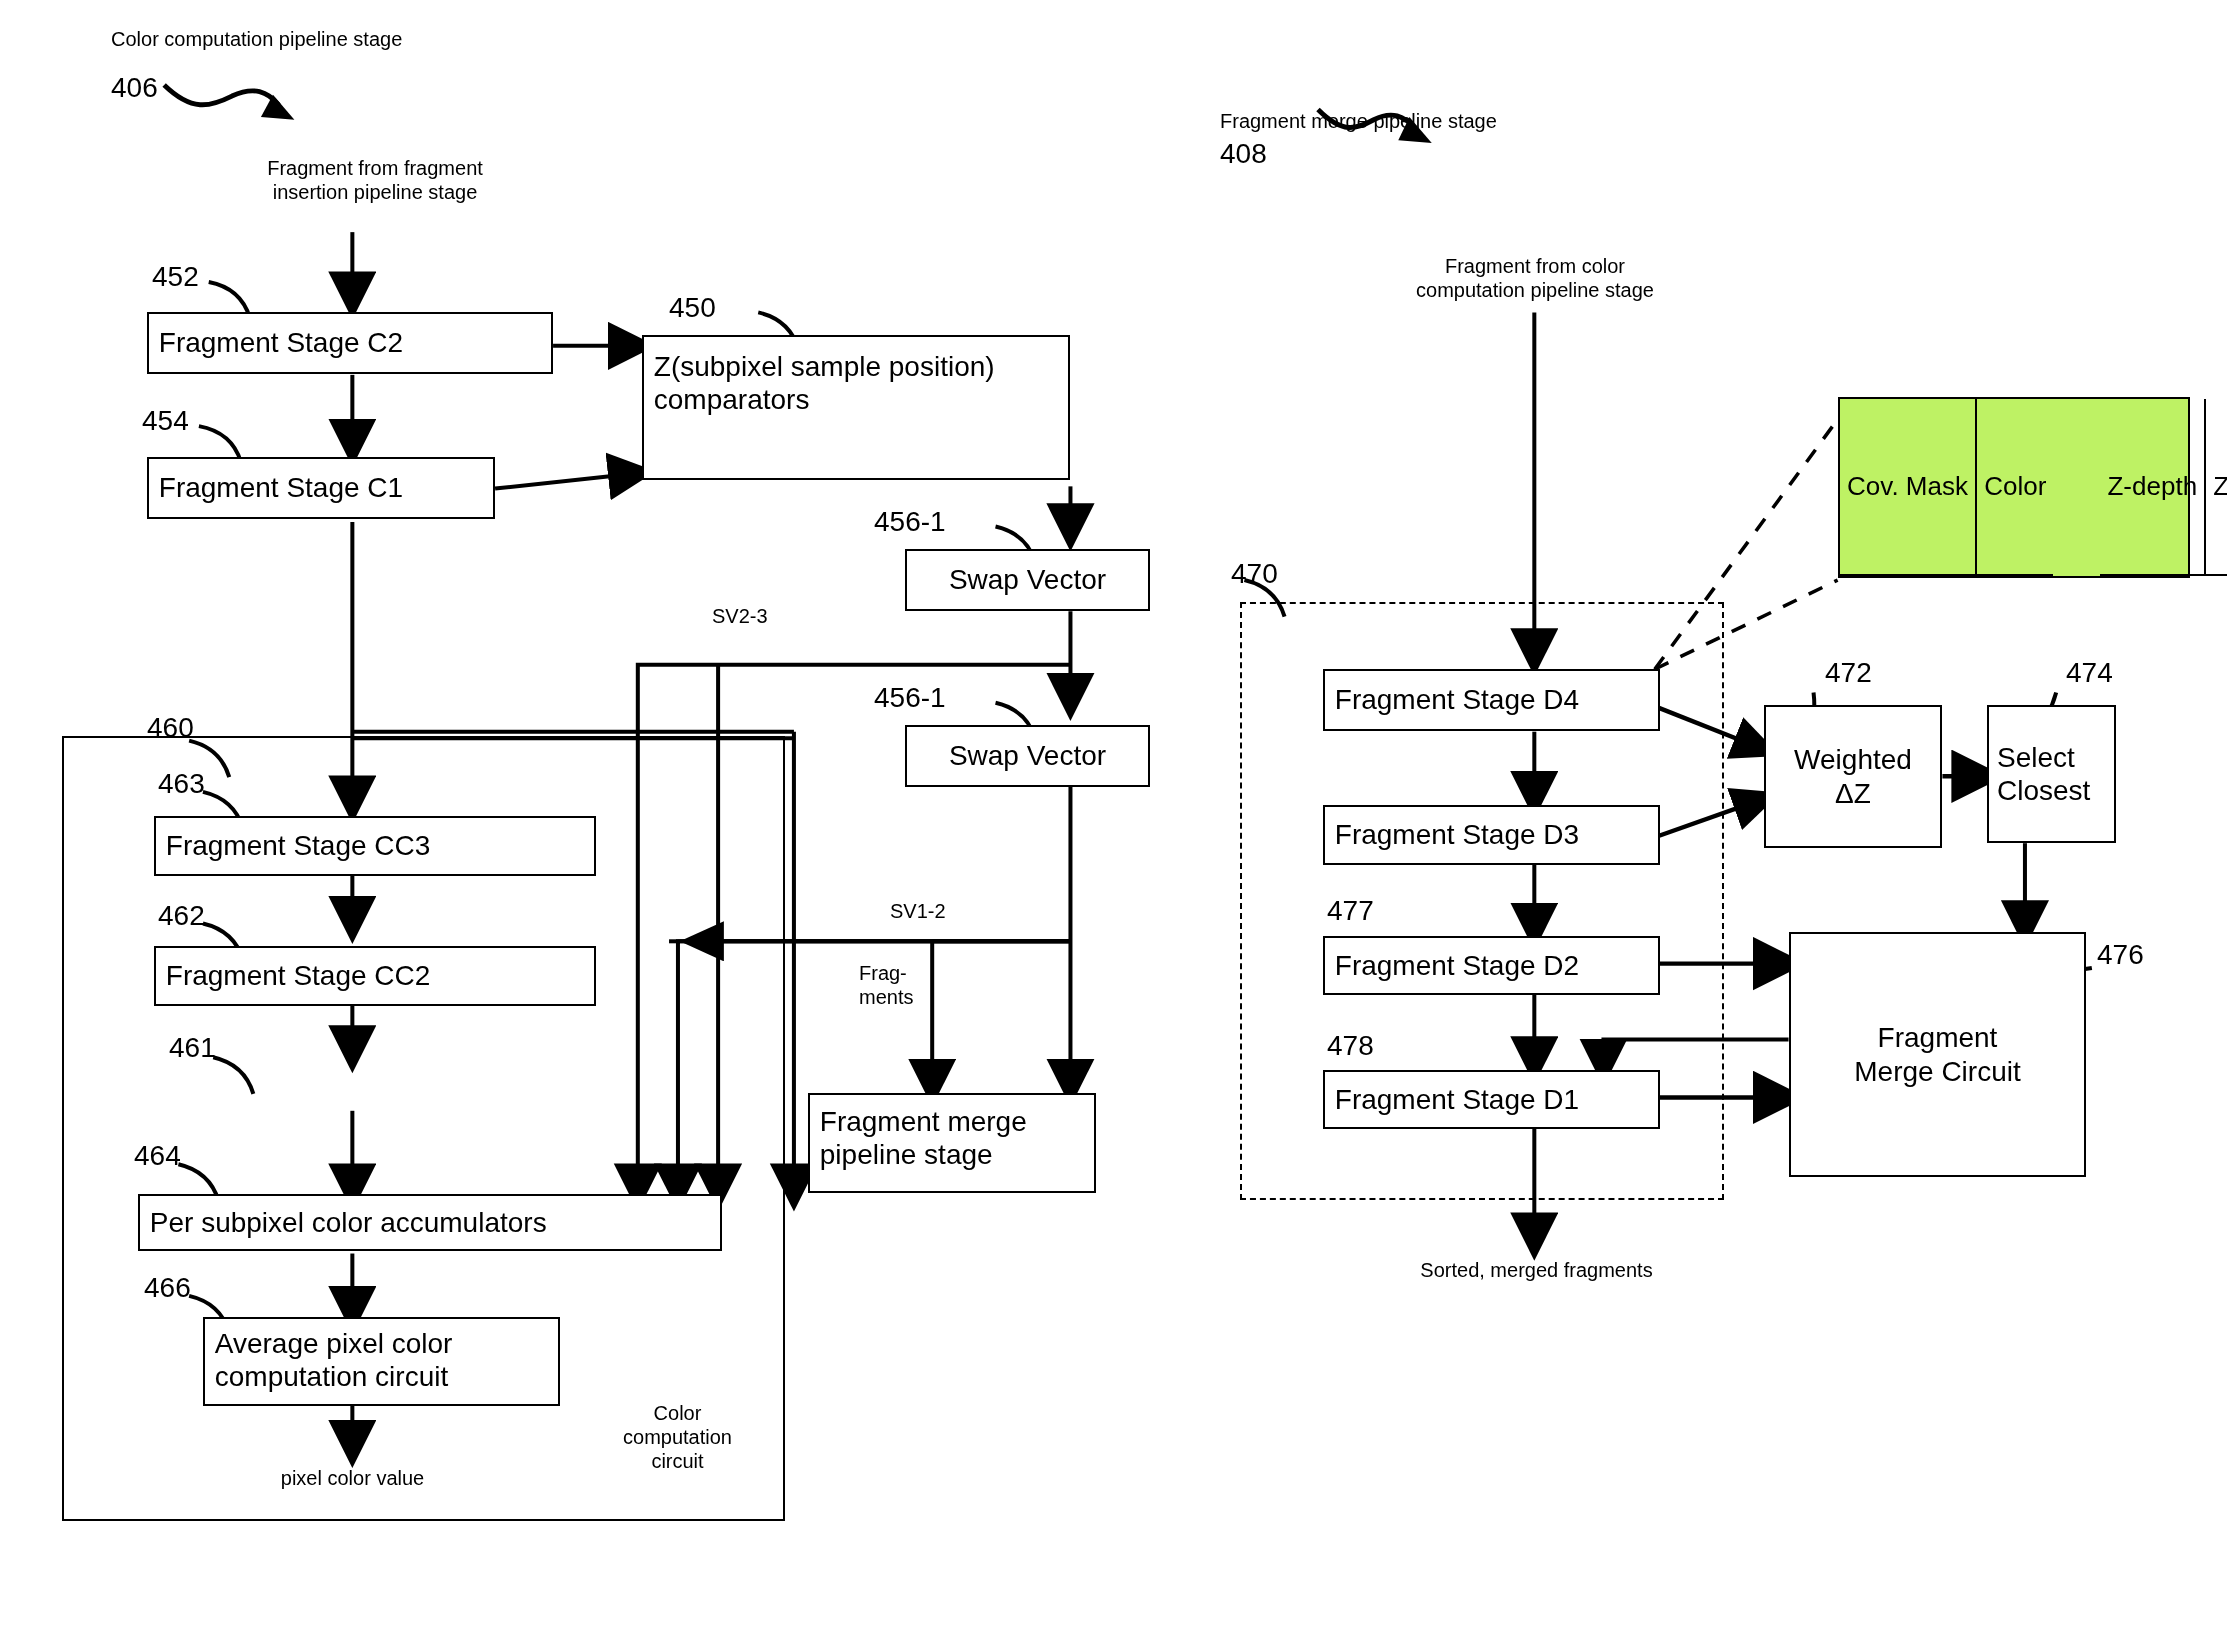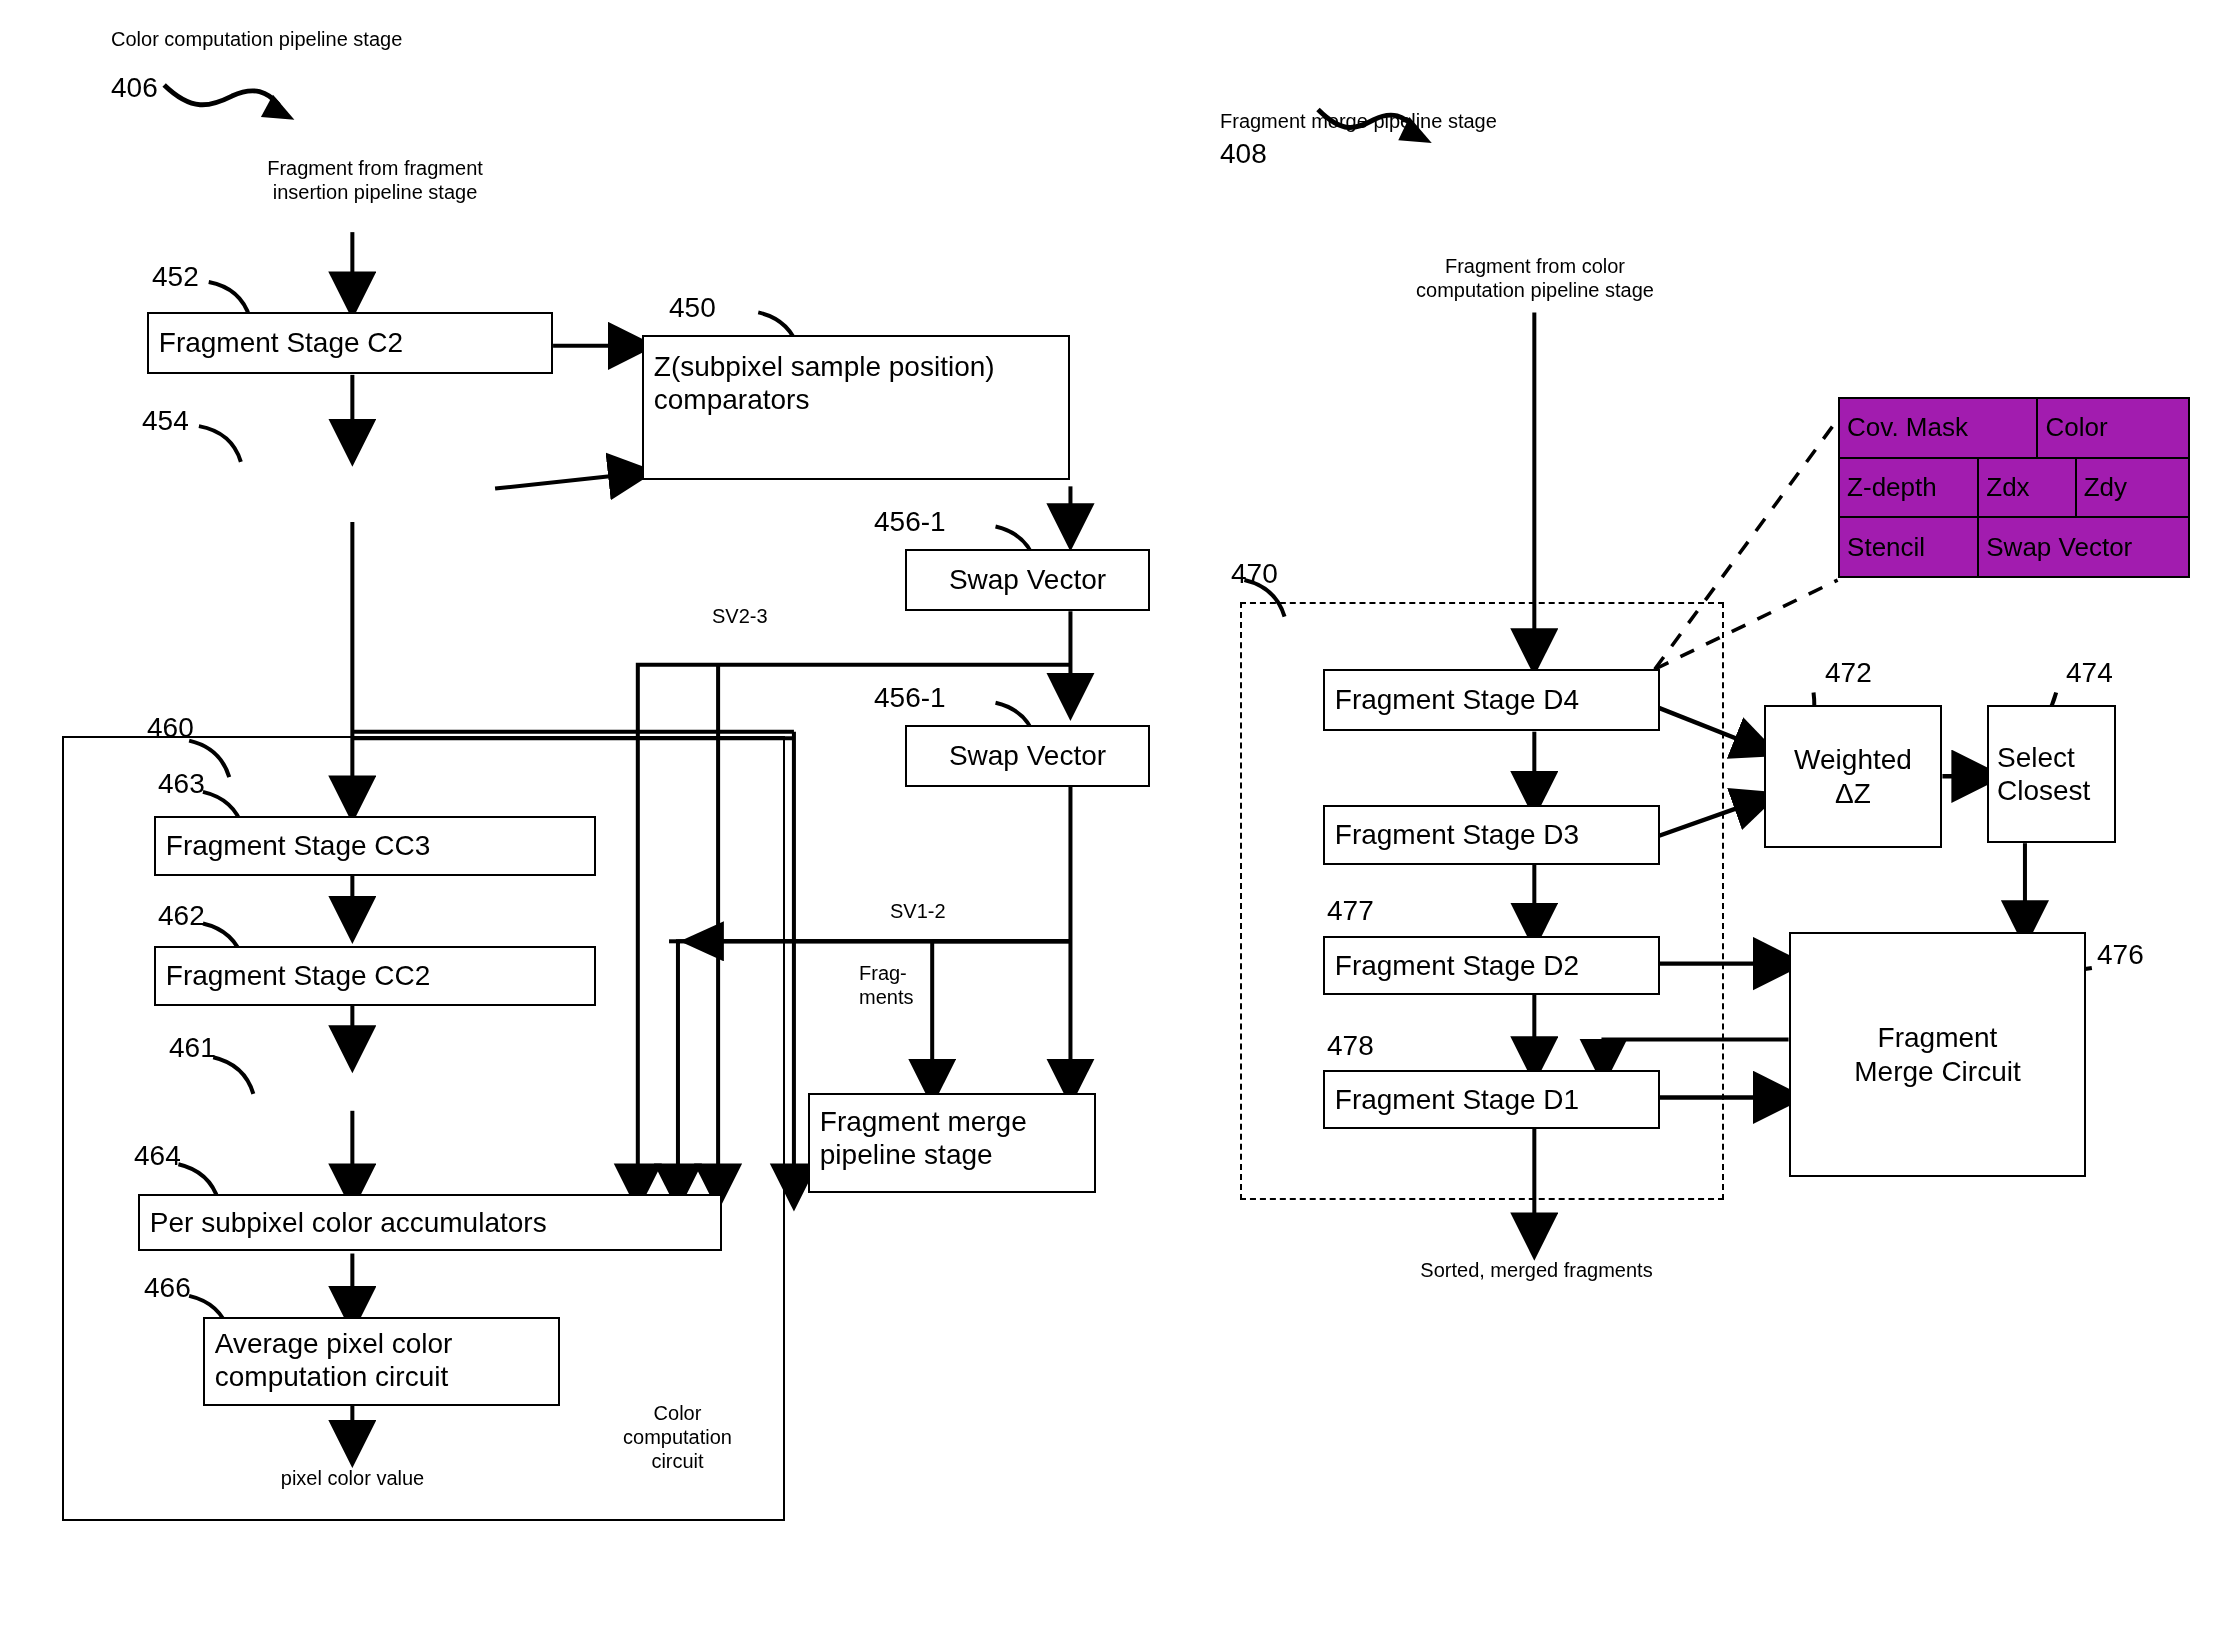--- a/index.html
+++ b/index.html
@@ -56,23 +56,24 @@
     position:absolute;
     border:2.7px dashed #000;
     box-sizing:border-box;
     background:transparent;
   }
   
   .struct{
     position:absolute;
     border:2.7px solid #000;
     box-sizing:border-box;
-    background:#a21caf;
+    background:#bef264;
     display:flex;
-    flex-direction:column;
+    flex-direction:row;
+    gap:47px;
   }
   .struct .row{
     display:flex;
     flex:1 1 0;
     border-bottom:2.2px solid #000;
   }
   .struct .row:last-child{border-bottom:none;}
   .struct .cell{
     border-right:2.2px solid #000;
     display:flex;
@@ -212,20 +213,23 @@
   <div class="lbl c" style="left:584px; top:1401px; width:187px;">Color
 computation
 circuit</div>
 
   <div class="ref" style="left:152px; top:263px;">452</div>
   <div class="box" style="left:147px; top:312px; width:406px; height:62px;">
     <span>Fragment Stage C2</span>
   </div>
 
   <div class="ref" style="left:142px; top:407px;">454</div>
+  <div class="box" style="left:147px; top:457px; width:348px; height:62px;">
+    <span>Fragment Stage C1</span>
+  </div>
 
   <div class="ref" style="left:669px; top:294px;">450</div>
   <div class="box" style="left:642px; top:335px; width:428px; height:145px; align-items:flex-start; padding-top:13.4px;">
     <span>Z(subpixel sample position)
 comparators</span>
   </div>
 
   <div class="ref" style="left:874px; top:508px;">456-1</div>
   <div class="box center" style="left:905px; top:549px; width:245px; height:62px;">
     <span>Swap Vector</span>

